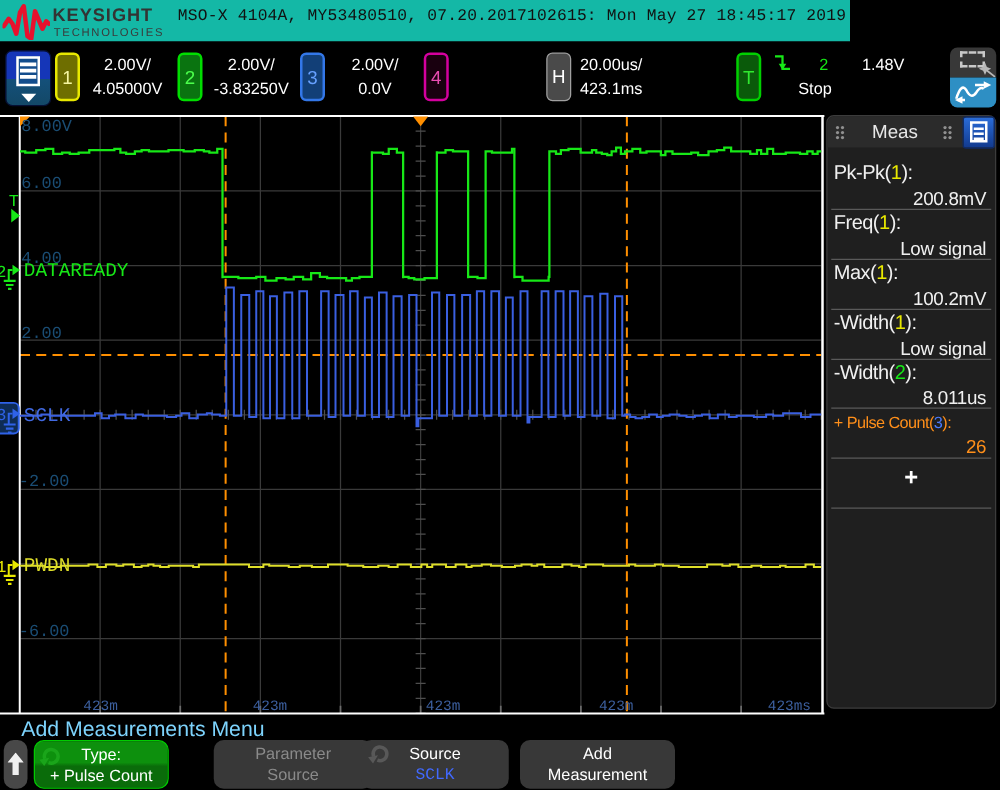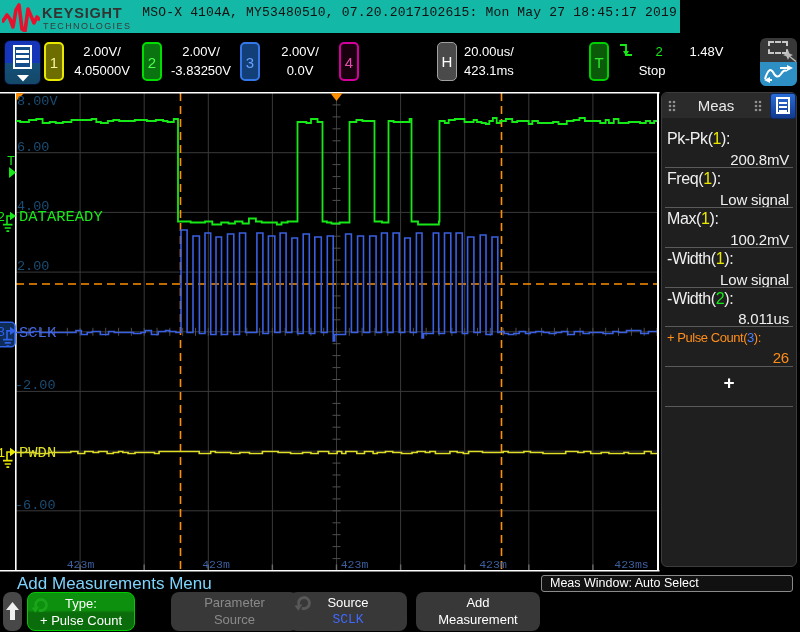--- a/index.html
+++ b/index.html
@@ -208,21 +208,20 @@
     <div class="mval" style="top:217px;">8.011us</div>
     <div class="mdiv" style="top:232.5px;"></div>
     <div class="mlab co" style="top:237px;font-size:13px;letter-spacing:-0.45px;">+ Pulse Count(<span class="c3">3</span>):</div>
     <div class="mval co" style="top:256px;">26</div>
     <div class="mdiv" style="top:272.5px;"></div>
     <div class="abs" style="left:0;top:279px;width:134px;text-align:center;font-size:19px;font-weight:bold;color:#fff;">+</div>
     <div class="mdiv" style="top:313px;"></div>
   </div>
 
   <div id="addmenu">Add Measurements Menu</div>
-  <div id="mwin">Meas Window: Auto Select</div>
   <div class="skey" style="left:3px;width:19px;background:#484848;">
     <svg class="abs" style="left:3px;top:10px" width="13" height="19" viewBox="0 0 13 19">
       <polygon points="6.5,0 13,8 9,8 9,18 4,18 4,8 0,8" fill="#f0f0f0"></polygon>
     </svg>
   </div>
   <div class="skey" style="left:27px;width:108px;background:linear-gradient(180deg,#0d900d 0%,#0d900d 46%,#0a6c0a 54%,#0a6c0a 100%);border:1.5px solid #00cc00;">
     <svg class="abs" style="left:2px;top:4px" width="22" height="18" viewBox="0 0 22 18">
       <g transform="translate(11,8)">
           <path d="M -5.1 2.1 A 5.5 5.5 0 1 1 -2.1 5.1" fill="none" stroke="#1aa51a" stroke-width="2.8"></path>
       <polygon points="-9.5,2.8 -1.6,1.2 -5.6,7.8" fill="#1aa51a"></polygon>

